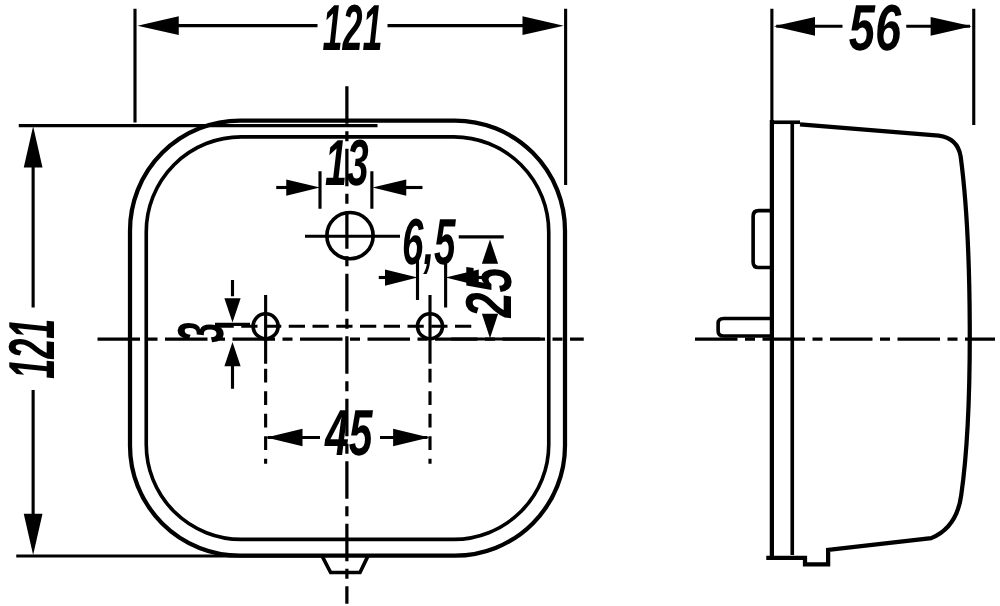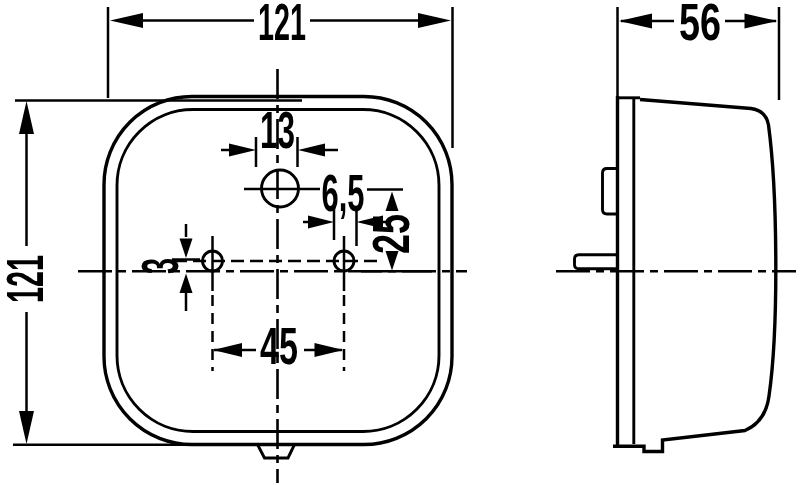--- a/index.html
+++ b/index.html
@@ -2,20 +2,21 @@
 <html><head>
 <meta charset="utf-8">
 <style>
   html,body{margin:0;padding:0;background:#ffffff;}
   .canvas{
     position:relative;
     width:800px;height:485px;
     background:#ffffff;
     font-family:"Liberation Sans", sans-serif;
     overflow:hidden;
+    font-style:italic;
   }
   svg{display:block;}
   .obj{stroke:#000;fill:none;stroke-width:3.4;}
   .obj-thin{stroke:#000;fill:none;stroke-width:2.9;}
   .dim{stroke:#000;fill:none;stroke-width:2.5;}
   .ctr{stroke:#000;fill:none;stroke-width:2.6;}
   .arr{fill:#000;stroke:none;}
   .dimtext{
     font-family:"Liberation Sans", sans-serif;
     font-weight:700;font-size:52px;fill:#000;

